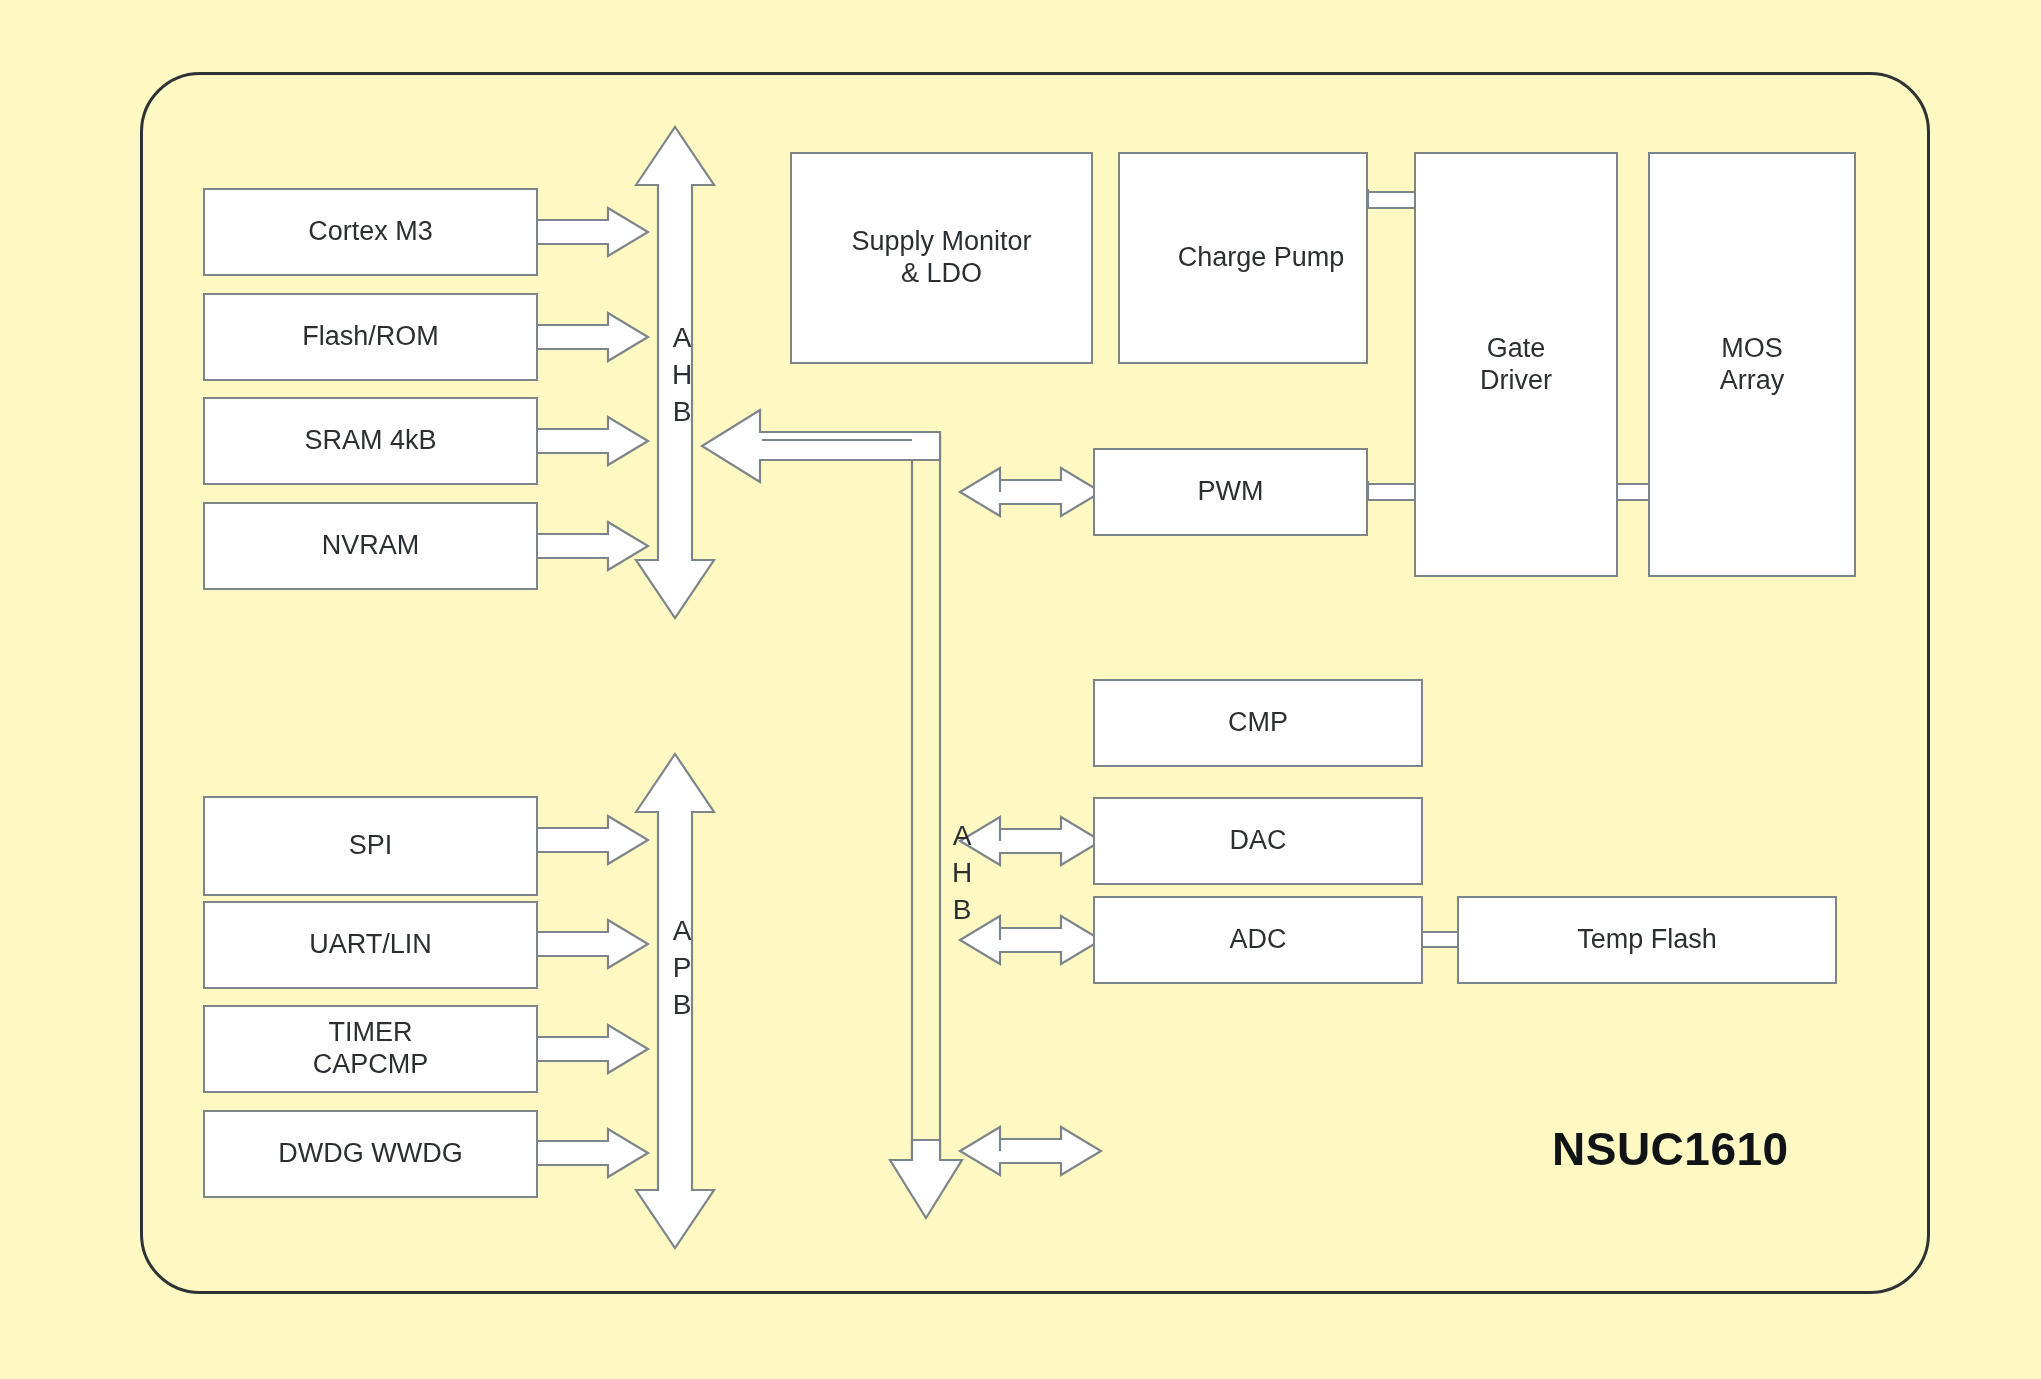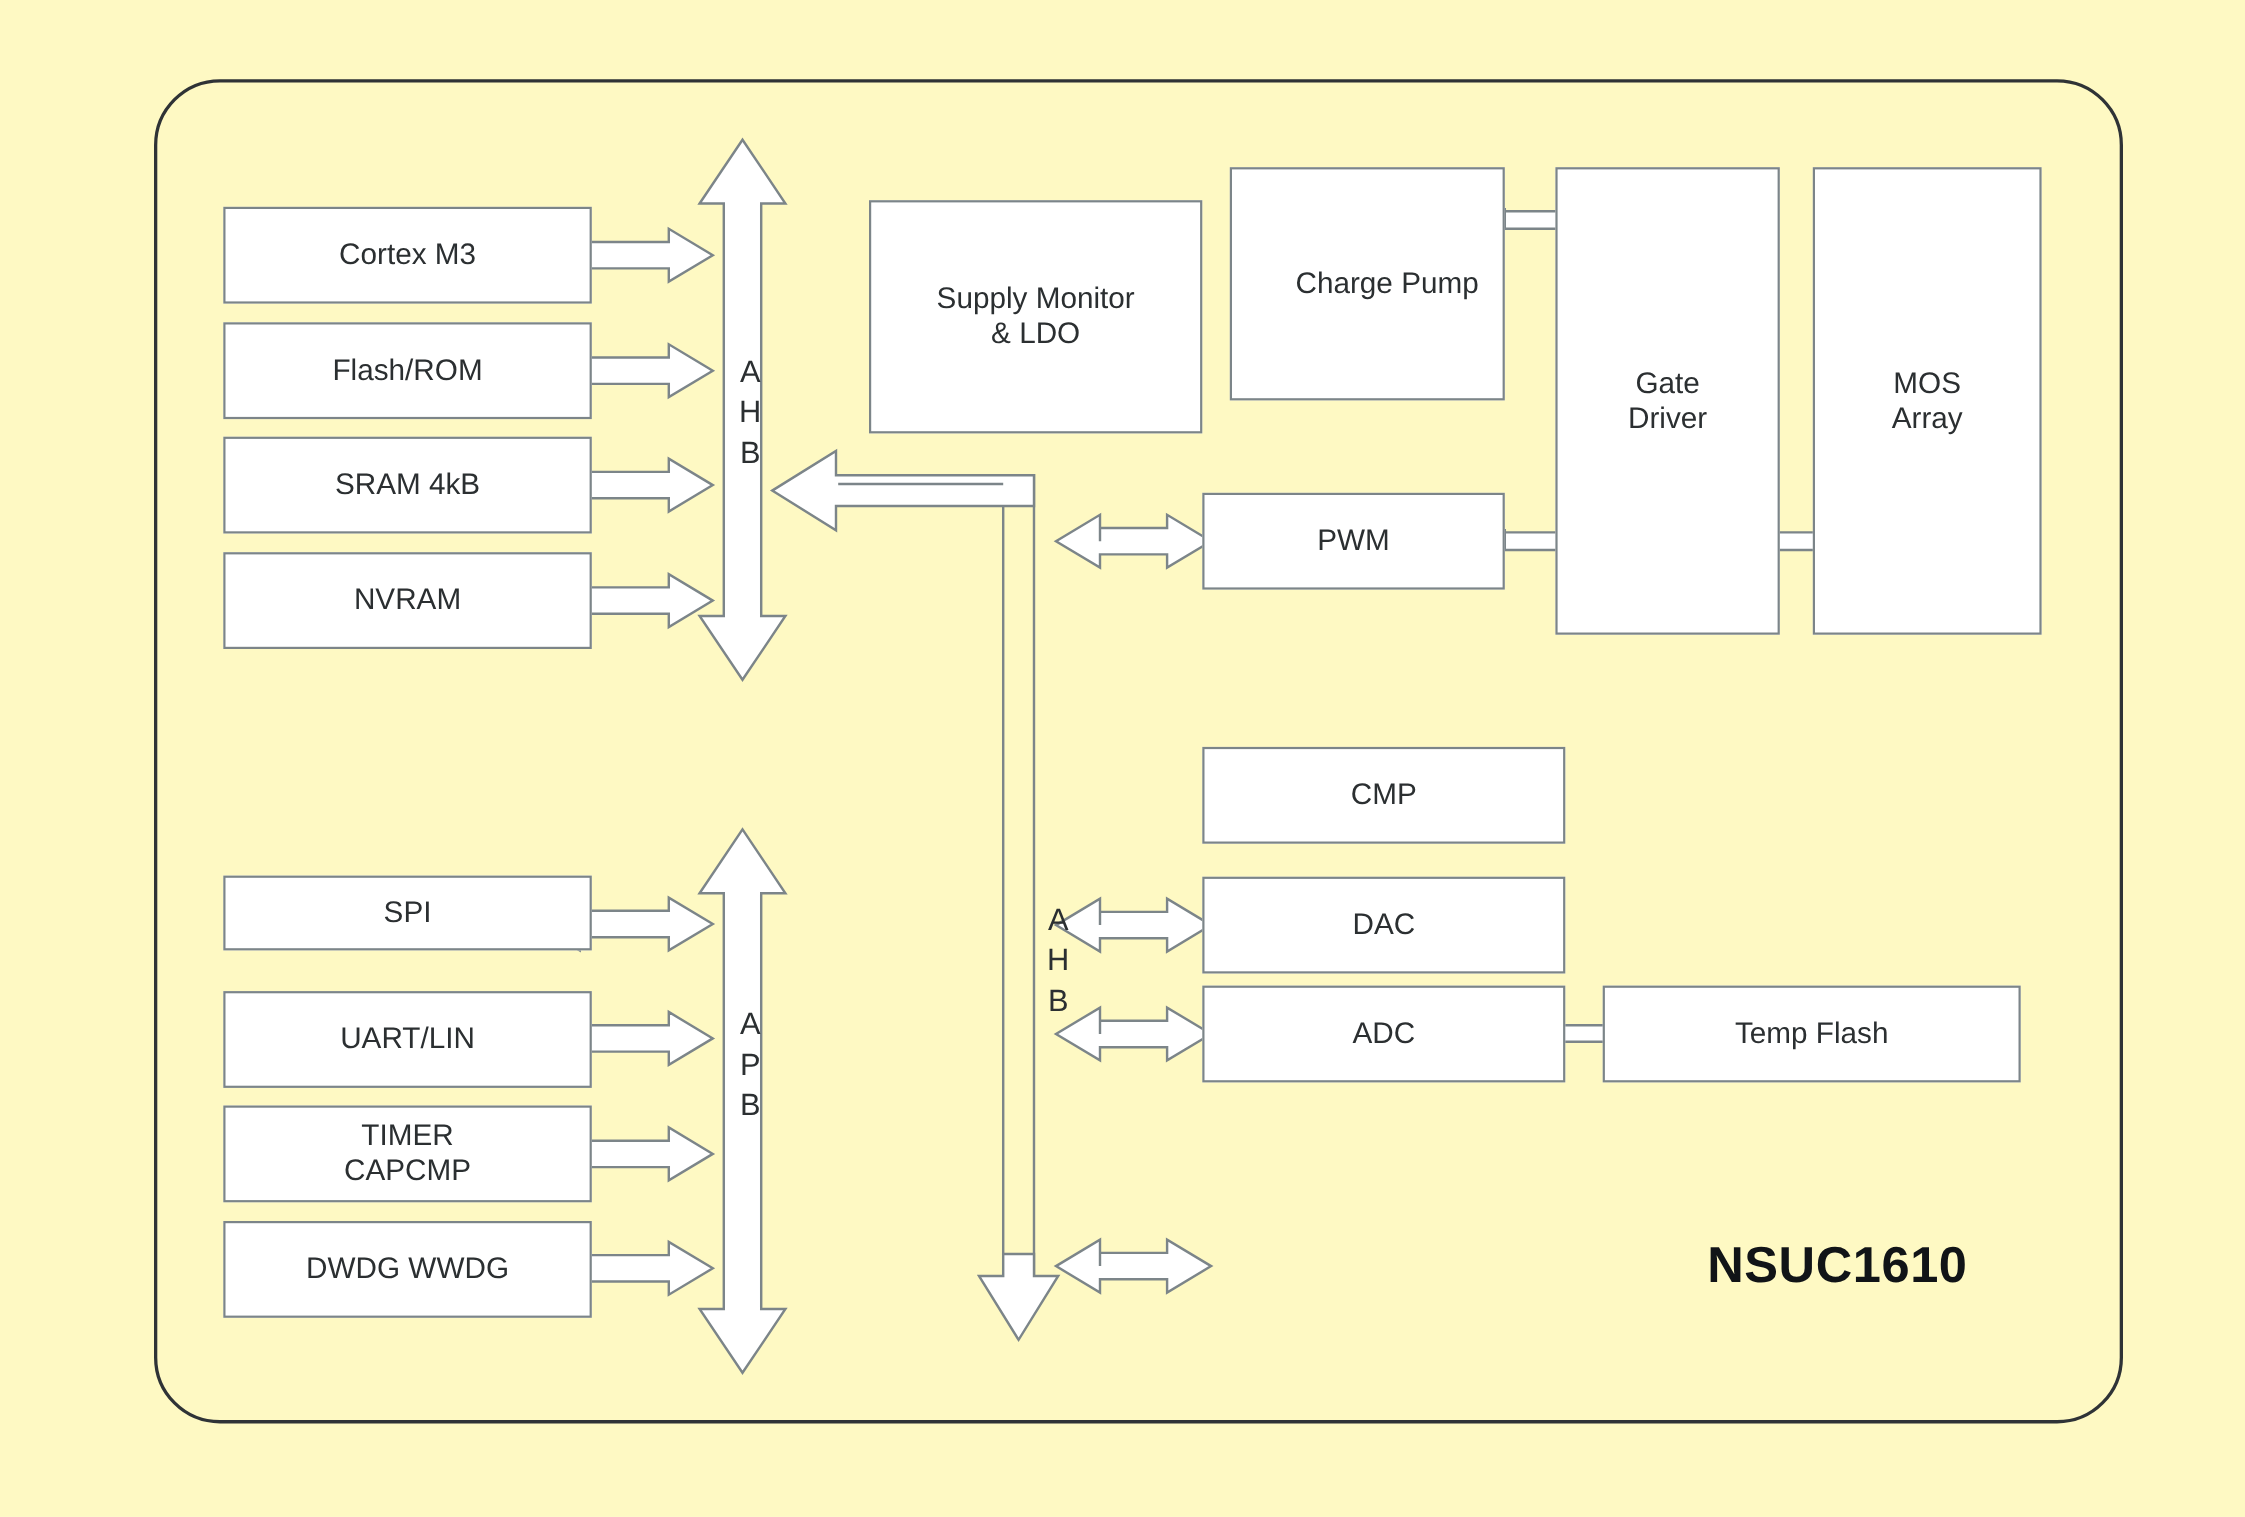--- a/index.html
+++ b/index.html
@@ -134,27 +134,27 @@
 
     <path class="arr" d="M 1462,928 L 1462,947 L 1400,947 L 1400,962 L 1371,940 L 1400,917 L 1400,932 L 1462,932 Z"></path>
   </svg>
 
   <div class="box" style="left:203px; top:188px; width:335px; height:88px;">Cortex M3</div>
   <div class="box" style="left:203px; top:293px; width:335px; height:88px;">Flash/ROM</div>
   <div class="box" style="left:203px; top:397px; width:335px; height:88px;">SRAM 4kB</div>
   <div class="box" style="left:203px; top:502px; width:335px; height:88px;">NVRAM</div>
 
 
-  <div class="box" style="left:203px; top:796px; width:335px; height:68px;">SPI</div>
+  <div class="box" style="left:203px; top:796px; width:335px; height:100px;">SPI</div>
   <div class="box" style="left:203px; top:901px; width:335px; height:88px;">UART/LIN</div>
   <div class="box" style="left:203px; top:1005px; width:335px; height:88px;">TIMER
 CAPCMP</div>
   <div class="box" style="left:203px; top:1110px; width:335px; height:88px;">DWDG WWDG</div>
 
-  <div class="box" style="left:790px; top:152px; width:303px; height:212px;margin-top:30px;">Supply Monitor
+  <div class="box" style="left:790px; top:152px; width:303px; height:212px;">Supply Monitor
 &amp; LDO</div>
   <div class="box" style="left:1118px; top:152px; width:250px; height:212px;padding-left:36px;">Charge Pump</div>
   <div class="box" style="left:1414px; top:152px; width:204px; height:425px;">Gate
 Driver</div>
   <div class="box" style="left:1648px; top:152px; width:208px; height:425px;">MOS
 Array</div>
 
   <div class="box" style="left:1093px; top:448px; width:275px; height:88px;">PWM</div>
 
   <div class="box" style="left:1093px; top:679px; width:330px; height:88px;">CMP</div>

